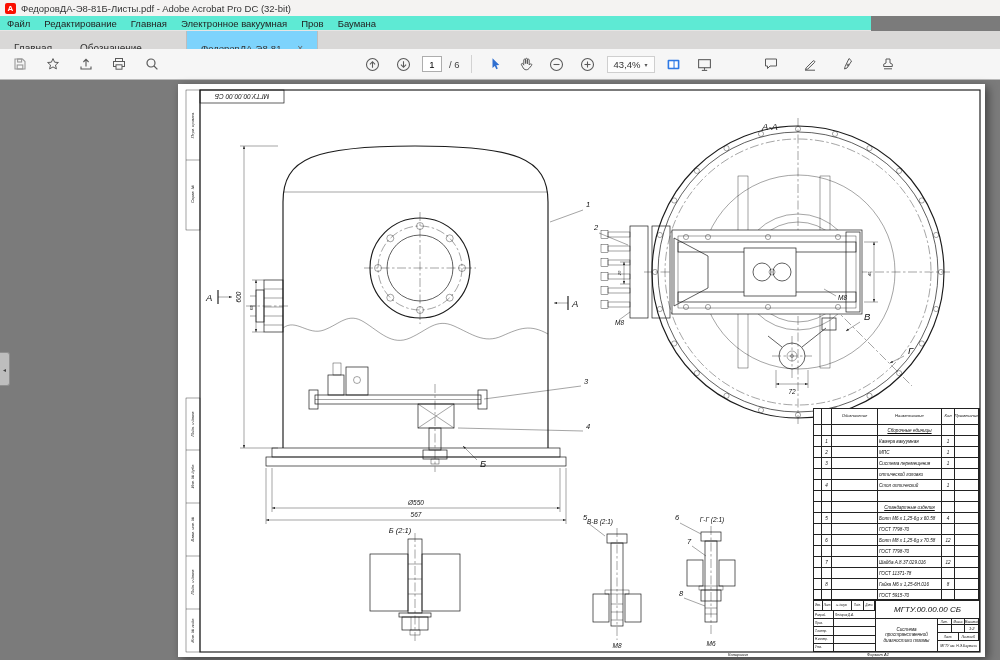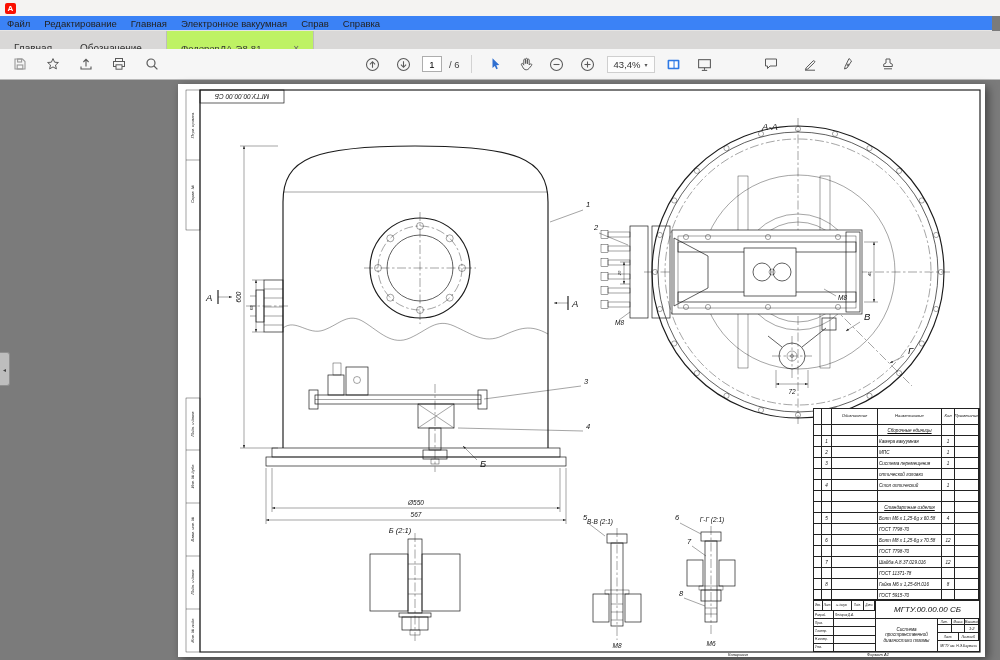--- a/index.html
+++ b/index.html
@@ -2,25 +2,25 @@
 <html><head>
 <meta charset="utf-8">
 <style>
   *{box-sizing:border-box;margin:0;padding:0;}
   html,body{width:1000px;height:660px;}
   body{font-family:"Liberation Sans",sans-serif;background:#7b7b7b;position:relative;overflow:hidden;}
 
   
   .titlebar{position:absolute;left:0;top:0;width:1000px;height:16px;background:#f4f3f2;display:flex;align-items:center;gap:5px;padding:0 5px;font-size:9.5px;color:#333;}
   .acro-ico{width:11px;height:11px;background:#fa0f00;color:#fff;font-size:8px;font-weight:bold;display:flex;align-items:center;justify-content:center;border-radius:2px;flex:none;}
-  .menubar{position:absolute;left:0;top:16px;width:992px;height:15px;background:#3b82f6;display:flex;align-items:center;font-size:9.5px;color:#222;border-bottom:1px solid #e6e5e4;}
+  .menubar{position:absolute;left:0;top:16px;width:871px;height:15px;background:#5eead4;display:flex;align-items:center;font-size:9.5px;color:#222;border-bottom:1px solid #e6e5e4;}
   .menu-item{padding:0 7px;height:100%;display:flex;align-items:center;cursor:default;}
   .tabbar{position:absolute;left:0;top:31px;width:1000px;height:18px;background:#d9d8d7;display:flex;align-items:stretch;font-size:10px;color:#333;}
   .tab{padding:17px 14px;display:flex;align-items:center;}
-  .tab.doc{background:#bef264;border-left:1px solid #bdbdbd;border-right:1px solid #bdbdbd;gap:24px;margin-left:10px;font-size:9.5px;}
+  .tab.doc{background:#7dd3fc;border-left:1px solid #bdbdbd;border-right:1px solid #bdbdbd;gap:8px;margin-left:30px;font-size:9.5px;}
   .tab-close{color:#666;font-size:10px;}
   .toolbar{position:absolute;left:0;top:49px;width:1000px;height:31px;background:#f6f6f6;border-bottom:1px solid #b9b9b9;display:flex;align-items:center;font-size:10px;color:#333;}
   .tgroup{display:flex;align-items:center;}
   .tgroup.left{gap:9px;padding-left:8px;}
   .tgroup.center{gap:7px;margin-left:196px;}
   .tgroup.right{gap:15px;margin-left:42px;}
   .tbtn{width:24px;height:24px;display:flex;align-items:center;justify-content:center;background:none;border:none;padding:0;}
   .sep{width:1px;height:18px;background:#d2d2d2;margin:0 4px;}
   .page-input{width:20px;height:16px;border:1px solid #adadad;background:#fff;font-size:9.5px;text-align:center;font-family:inherit;}
   .pg-total{font-size:9.5px;color:#444;}
@@ -74,30 +74,31 @@
   .tb-mrow.s{height:8px;grid-template-columns:1fr 1fr;font-size:3px;}
   .tb-org{flex:1;font-size:3.4px;display:flex;align-items:center;justify-content:center;text-align:center;line-height:1.2;padding:0 2px;}
 </style>
 </head>
 <body>
 
 <div>
 
   <div class="titlebar" actable="false">
     <span class="acro-ico">A</span>
+    <span>ФедоровДА-Э8-81Б-Листы.pdf - Adobe Acrobat Pro DC (32-bit)</span>
   </div>
 
   <div class="menubar">
 
   <div class="menu-item">Файл</div>
       <div class="menu-item">Редактирование</div>
       <div class="menu-item">Главная</div>
       <div class="menu-item">Электронное вакуумная</div>
-      <div class="menu-item">Справ</div>
-      <div class="menu-item">Справка</div>
+      <div class="menu-item">Пров</div>
+      <div class="menu-item">Баумана</div>
     </div>
 
   <div class="tabbar">
     <div class="tab">Главная</div>
     <div class="tab">Обозначение</div>
     <div class="tab doc">
       <span>ФедоровДА-Э8-81...</span>
       <span class="tab-close">×</span>
     </div>
   </div>

